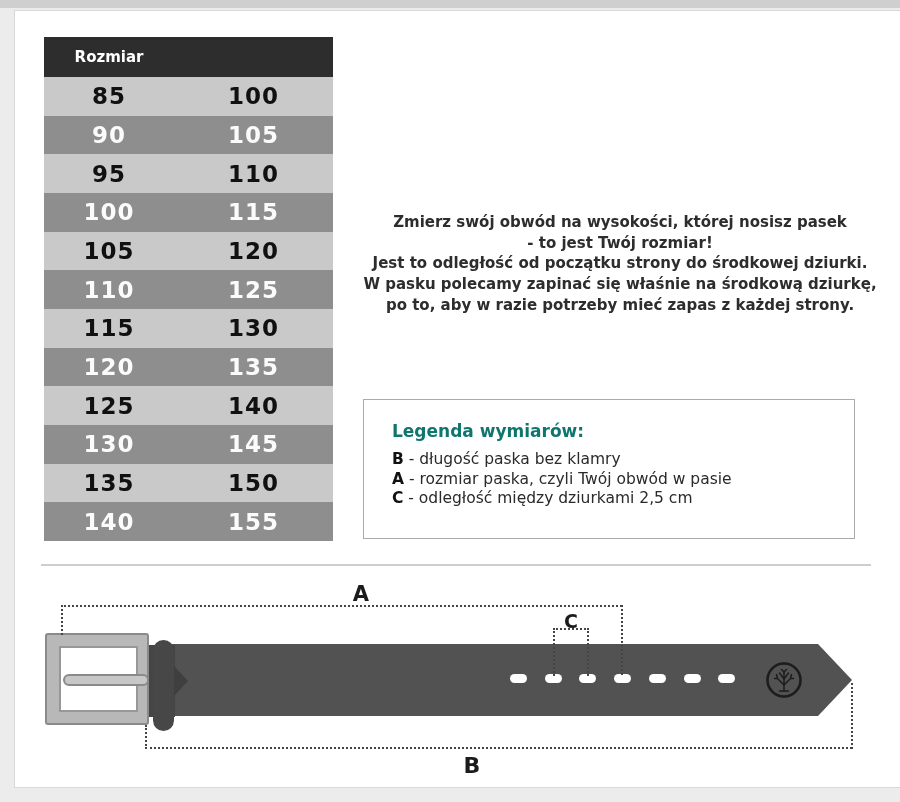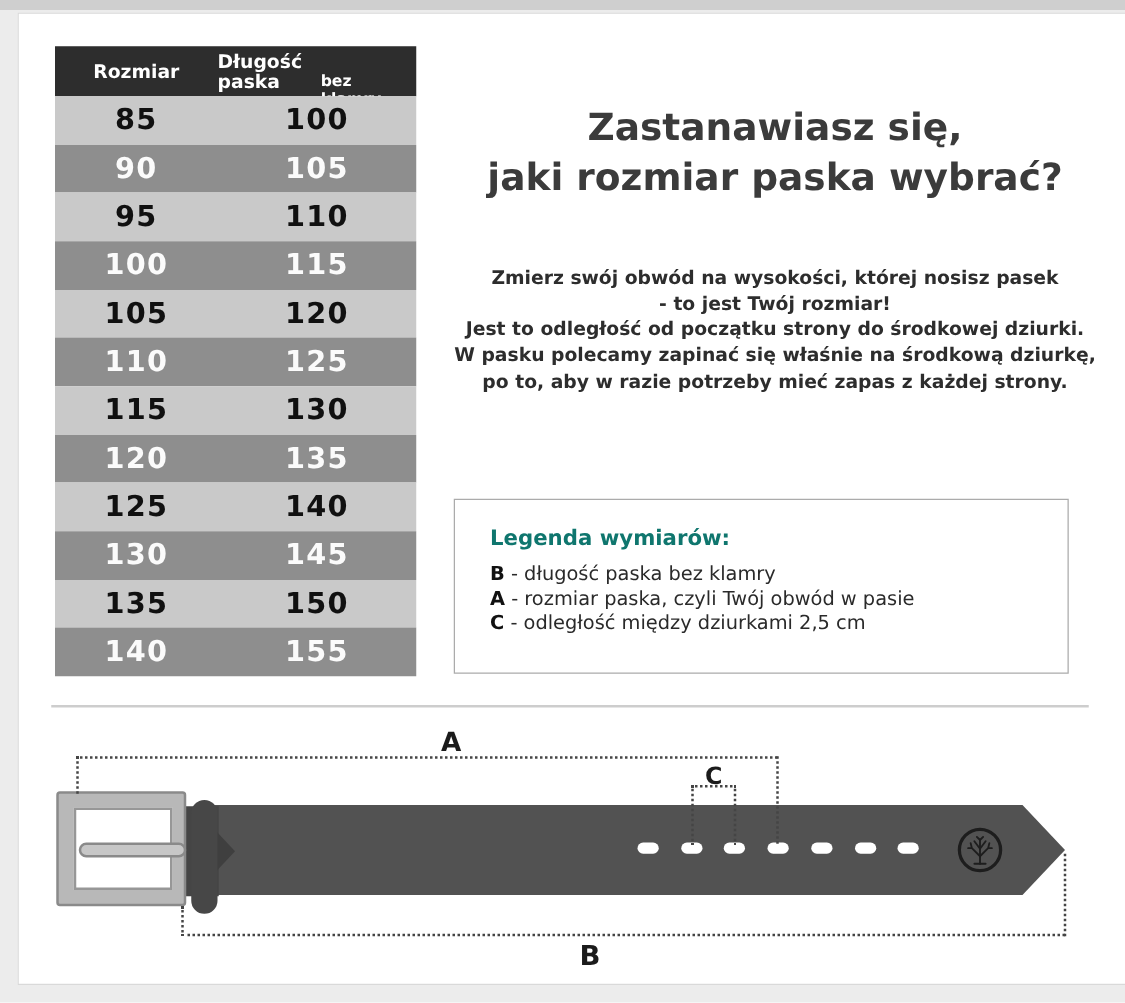--- a/index.html
+++ b/index.html
@@ -22,21 +22,21 @@
   .top-strip{position:absolute;left:0;top:0;width:900px;height:8px;background:var(--top-strip);}
   .card{
     position:absolute;left:14px;top:10px;width:871px;height:776px;
     background:var(--card-bg);border:1px solid var(--card-border);padding-left:31px;
   }
   
   .size-table{position:absolute;left:29px;top:26px;width:289px;}
   .t-header{display:flex;height:40px;background:var(--table-header-bg);color:var(--table-header-text);}
   .t-header .h1{width:45%;display:flex;align-items:center;justify-content:center;
     font-size:15px;font-weight:bold;}
-  .t-header .h2{width:55%;display:flex;align-items:center;justify-content:center;}
+  .t-header .h2{width:55%;display:flex;flex-direction:column;align-items:center;justify-content:center;}
   .t-header .h2 .l1{font-size:15px;font-weight:bold;line-height:16px;}
   .t-header .h2 .l2{font-size:12.5px;font-weight:bold;line-height:14px;margin-top:44px;}
   .t-rows{display:flex;flex-direction:column;height:464px;}
   .t-row{flex:1;display:flex;}
   .t-row:nth-child(odd){background:var(--row-light-bg);color:var(--row-light-text);}
   .t-row:nth-child(even){background:var(--row-dark-bg);color:var(--row-dark-text);}
   .t-cell{display:flex;align-items:center;justify-content:center;
     font-size:23px;font-weight:bold;letter-spacing:1px;}
   .c-size{width:45%;} .c-len{width:55%;}
   
@@ -159,24 +159,20 @@
           <div class="t-cell c-size">135</div>
           <div class="t-cell c-len">150</div>
         </div>
       <div class="t-row">
           <div class="t-cell c-size">140</div>
           <div class="t-cell c-len">155</div>
         </div>
     </div>
   </div>
 
-  <div class="question-heading">
-    <div>Zastanawiasz się,</div>
-    <div>jaki rozmiar paska wybrać?</div>
-  </div>
 
   <div class="instructions">
     <div>Zmierz swój obwód na wysokości, której nosisz pasek</div>
     <div>- to jest Twój rozmiar!</div>
     <div>Jest to odległość od początku strony do środkowej dziurki.</div>
     <div>W pasku polecamy zapinać się właśnie na środkową dziurkę,</div>
     <div>po to, aby w razie potrzeby mieć zapas z każdej strony.</div>
   </div>
 
   <div class="legend-box">

